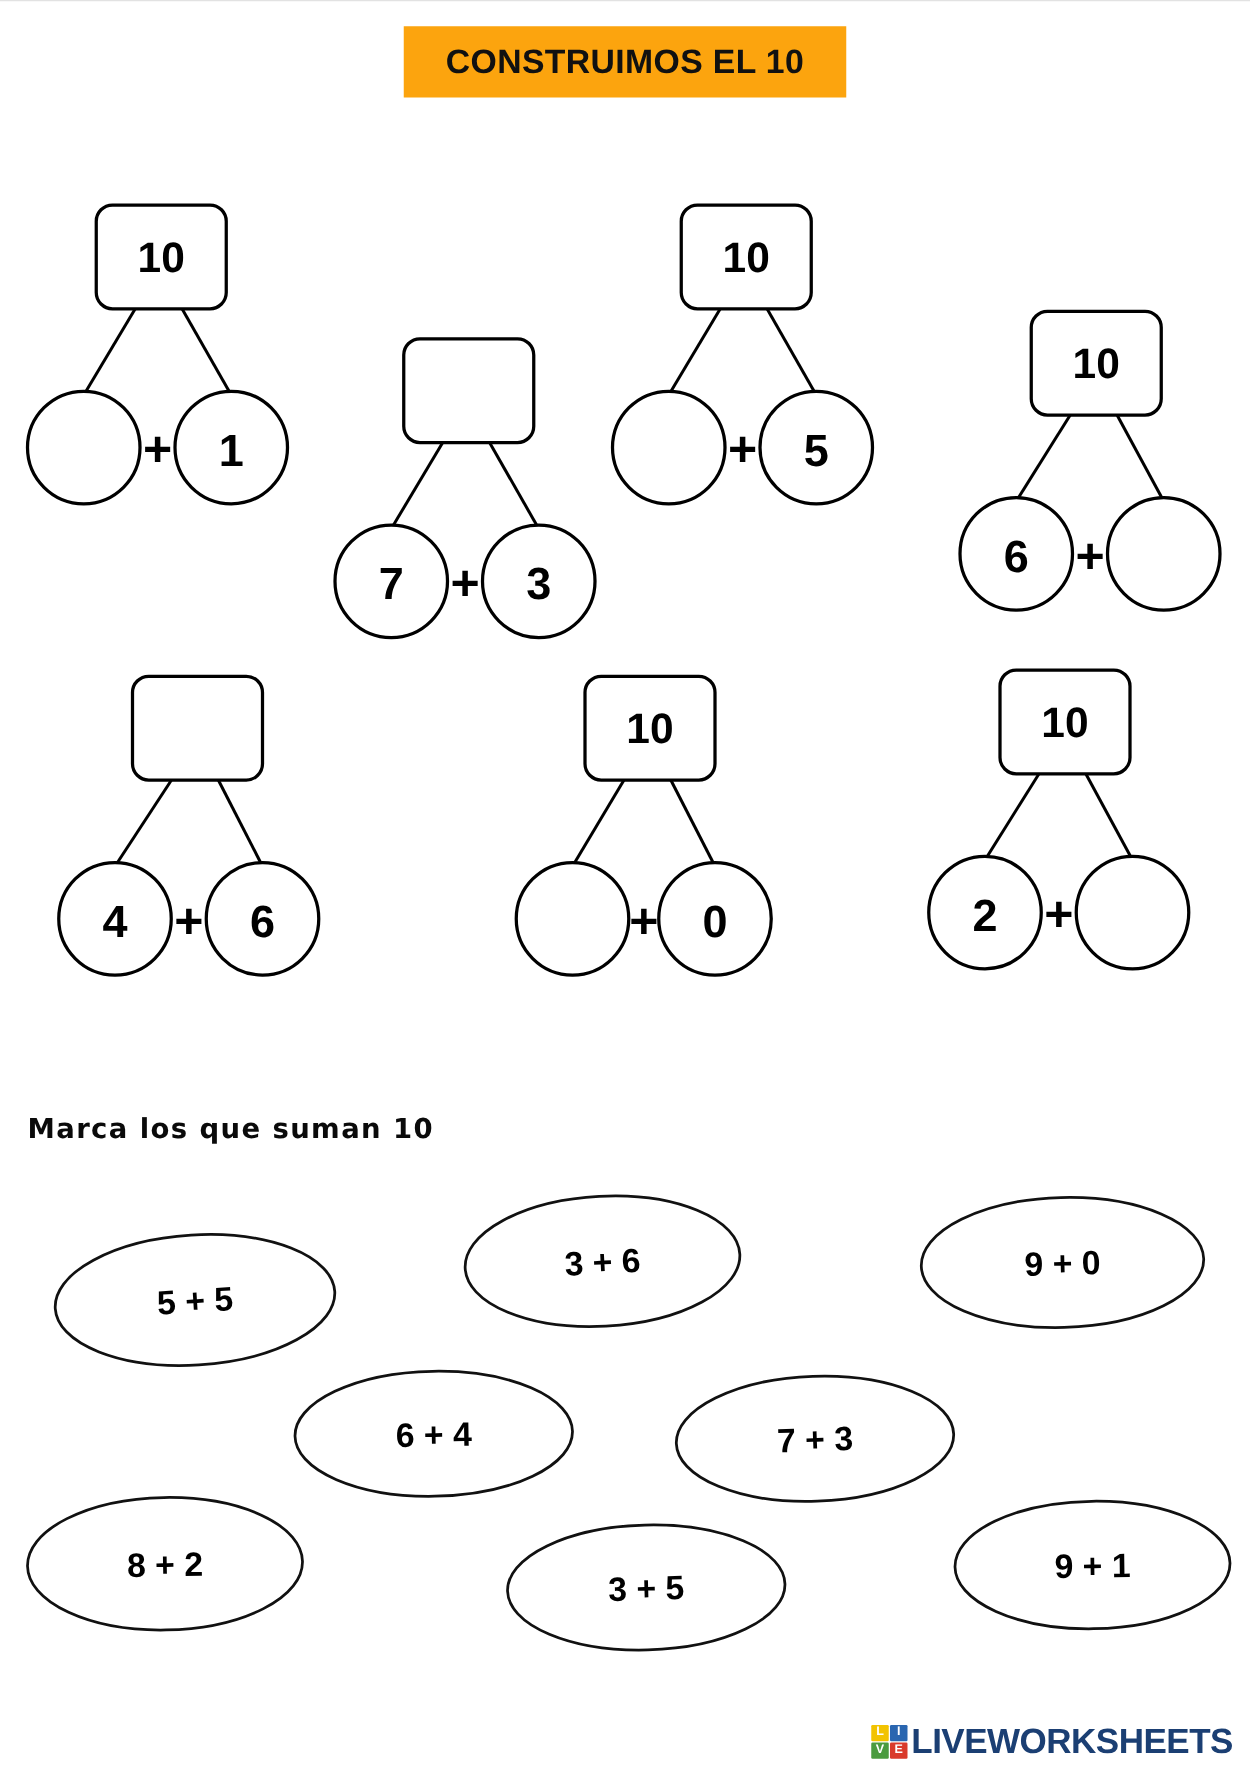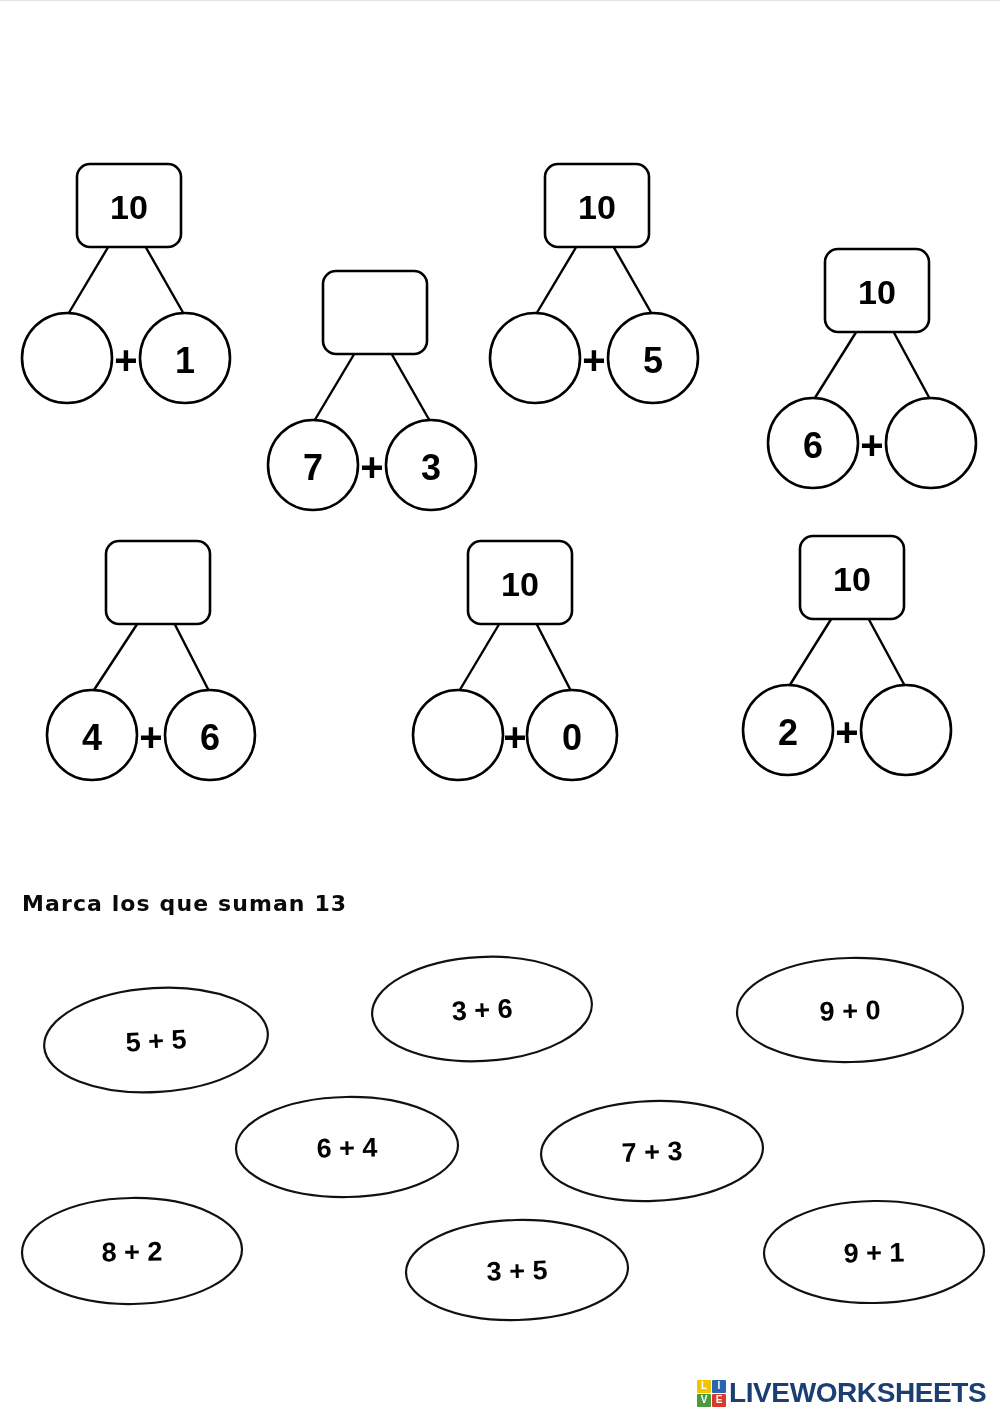--- a/index.html
+++ b/index.html
@@ -137,20 +137,23 @@
     color: #1b3f73;
     letter-spacing: -0.4px;
     white-space: nowrap;
   }
 </style>
 </head>
 <body>
 
 <div id="page">
 
+  <div id="title-banner">
+    <span class="title-text">CONSTRUIMOS EL 10</span>
+  </div>
 
   <div id="bonds-layer">
       <div class="bond" style="left: 10px; top: 155px;">
         <svg width="250" height="260">
           <line x1="98.2" y1="91" x2="57" y2="160" class="bond-link"></line>
           <line x1="135.64" y1="91" x2="175" y2="160" class="bond-link"></line>
           <rect x="67" y="8" width="104" height="83" rx="13" ry="13" class="bond-shape"></rect>
           <text x="119" y="50.5" class="bond-box-label">10</text>
           <circle cx="57" cy="202" r="45" class="bond-shape"></circle>
           <circle cx="175" cy="202" r="45" class="bond-shape"></circle>
@@ -225,21 +228,21 @@
           <rect x="70" y="8" width="104" height="83" rx="13" ry="13" class="bond-shape"></rect>
           <text x="122" y="50.5" class="bond-box-label">10</text>
           <circle cx="58" cy="202" r="45" class="bond-shape"></circle>
           <text x="58" y="204" class="bond-circle-label">2</text>
           <circle cx="176" cy="202" r="45" class="bond-shape"></circle>
           <text x="117" y="204" class="bond-plus">+</text>
         </svg>
       </div>
     </div>
 
-  <div id="instruction">Marca los que suman 13</div>
+  <div id="instruction">Marca los que suman 10</div>
 
   <div id="options-layer">
       <div class="option" style="left: 40px; top: 983px; transform: rotate(-3.5deg);">
         <svg width="232" height="112">
           <ellipse cx="116" cy="56" rx="112" ry="52" class="option-shape"></ellipse>
           <text x="116" y="57" class="option-label">5 + 5</text>
         </svg>
       </div>
       <div class="option" style="left: 368px; top: 952px; transform: rotate(-3deg);">
         <svg width="228" height="112">

